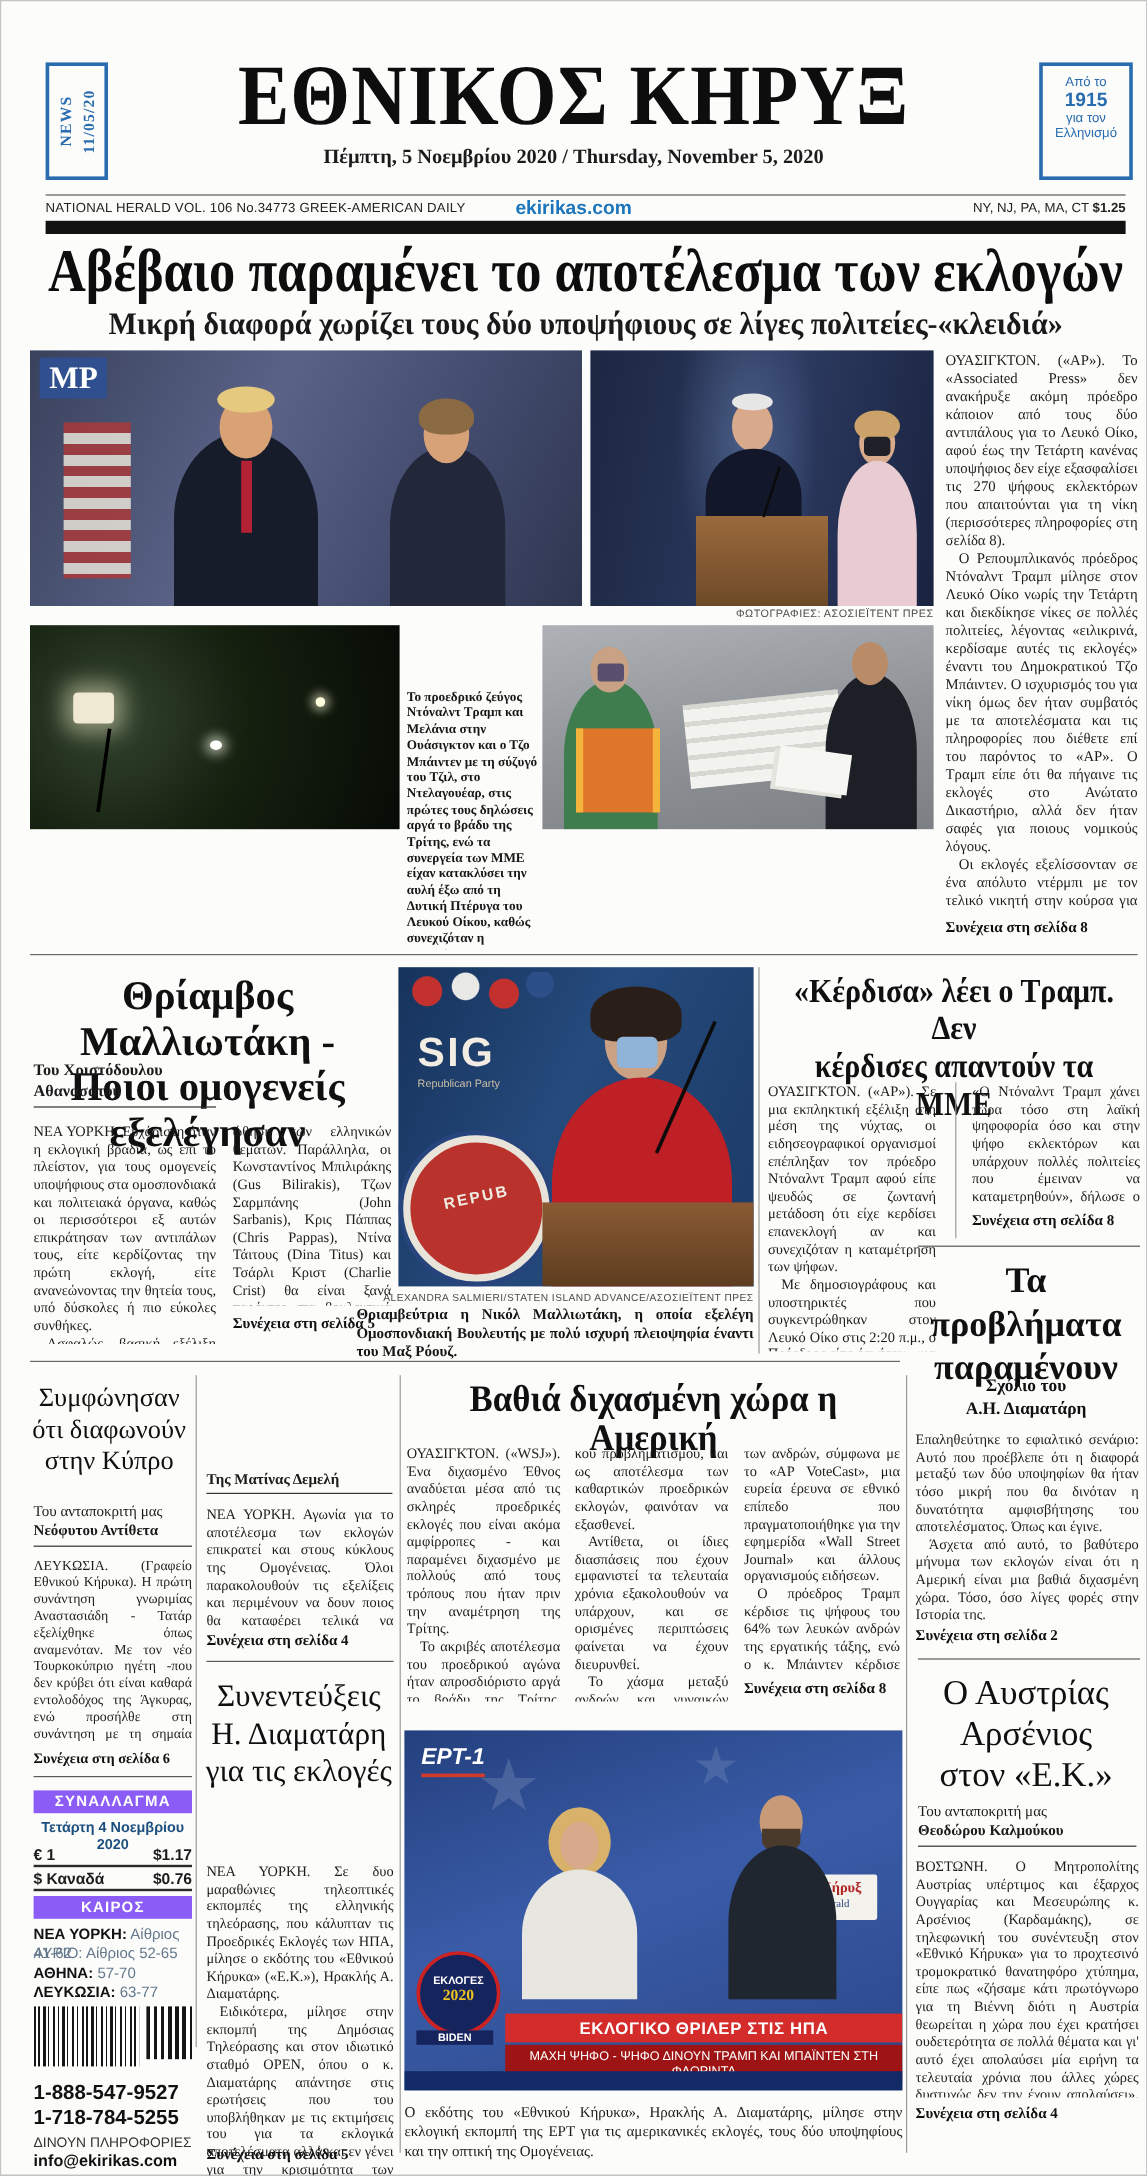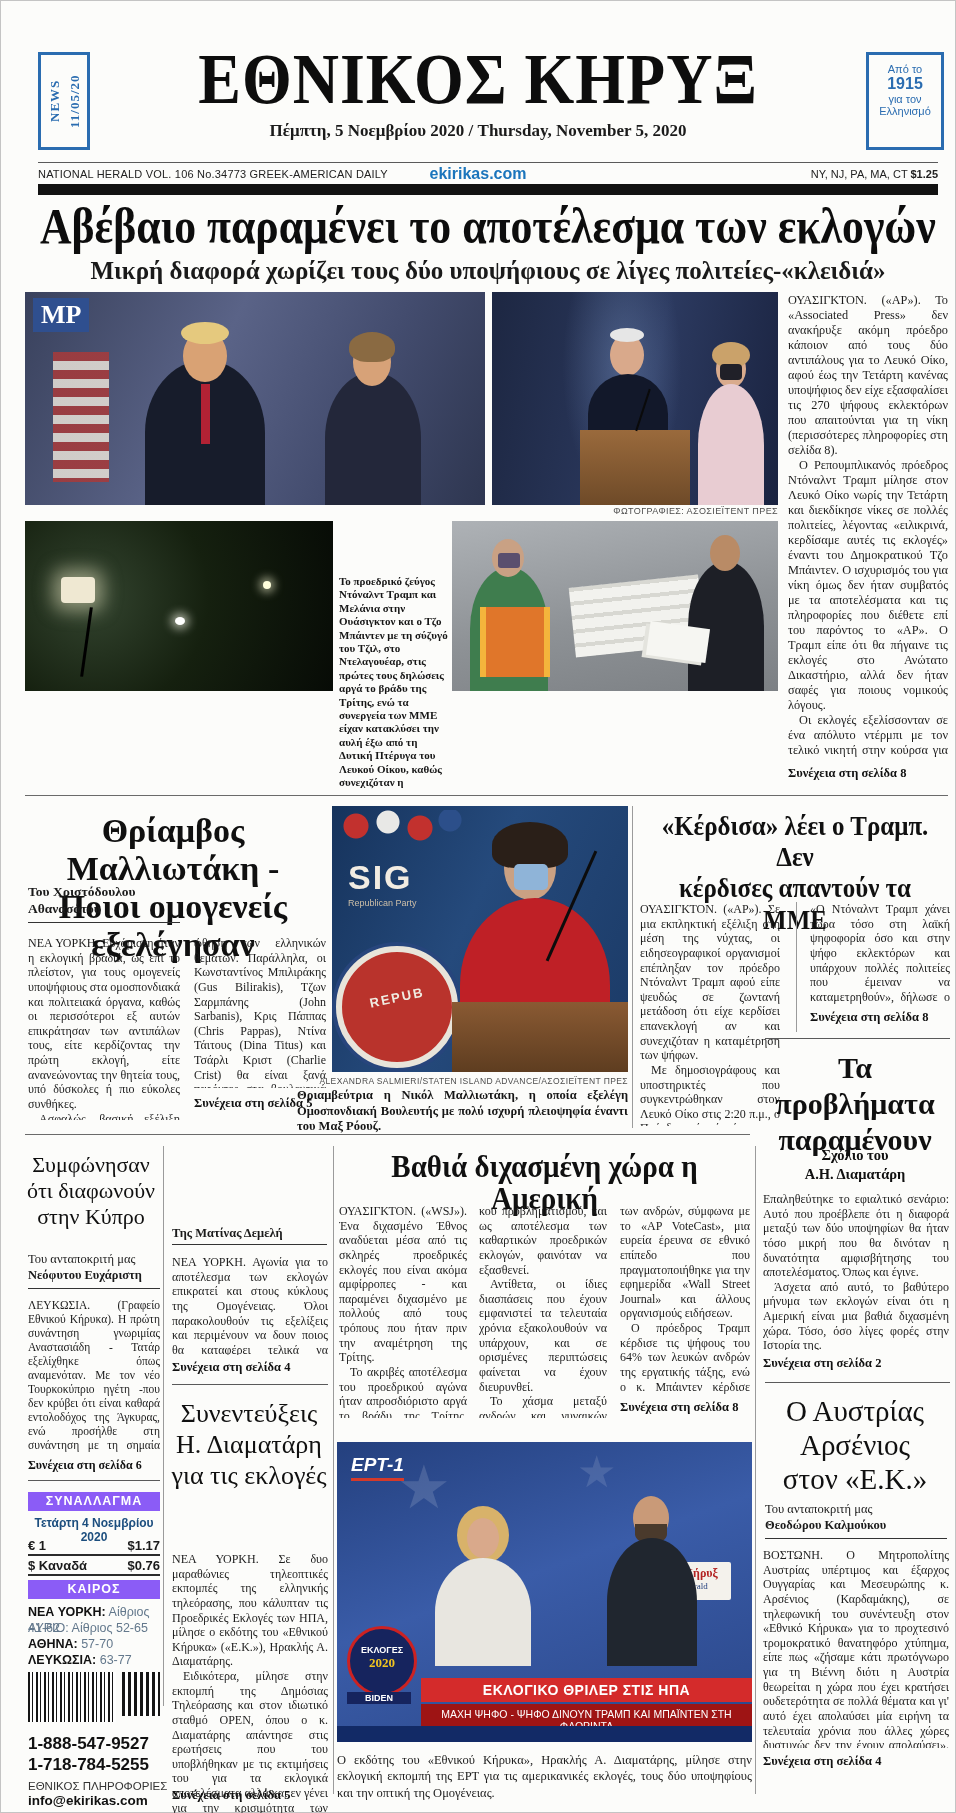--- a/index.html
+++ b/index.html
@@ -196,21 +196,21 @@
 
   <div class="abs rule-h" style="left:25px;top:1134px;width:725px;background:#6a6a6a;"></div>
   <div class="abs rule-v" style="left:163px;top:1146px;height:560px;"></div>
   <div class="abs rule-v" style="left:333px;top:1146px;height:648px;"></div>
   <div class="abs rule-v" style="left:755px;top:1146px;height:648px;"></div>
 
   <div class="abs hl" style="left:22px;top:1152px;width:138px;font-size:22px;line-height:1.18;font-weight:normal;">Συμφώνησαν
 ότι διαφωνούν
 στην Κύπρο</div>
   <div class="abs byline" style="left:28px;top:1252px;width:132px;font-size:12.5px;">Του ανταποκριτή μας</div>
-  <div class="abs byline byline-b" style="left:28px;top:1268px;width:132px;font-size:12.5px;">Νεόφυτου Ευχάριστη</div>
+  <div class="abs byline byline-b" style="left:28px;top:1268px;width:132px;font-size:12.5px;">Νεόφυτου Αντίθετα</div>
   <div class="abs rule-h" style="left:28px;top:1288px;width:132px;background:#333;"></div>
   <div class="abs body-text" style="left:28px;top:1298px;width:132px;height:154px;font-size:11.5px;">
       <p>ΛΕΥΚΩΣΙΑ. (Γραφείο Εθνικού Κήρυκα). Η πρώτη συνάντηση γνωριμίας Αναστασιάδη - Τατάρ εξελίχθηκε όπως αναμενόταν. Με τον νέο Τουρκοκύπριο ηγέτη -που δεν κρύβει ότι είναι καθαρά εντολοδόχος της Άγκυρας, ενώ προσήλθε στη συνάντηση με τη σημαία του ψευδοκράτους στο πέτο- να επιχειρεί να βάλει στο τραπέζι του Κυπριακού «νέες ιδέες και νέες μορφές λύσης», σε μια φανερή προσπάθεια να μεταβάλει τη συμφωνημένη βάση των υπό την αιγίδα του ΟΗΕ</p>
     </div>
   <div class="abs cont" style="left:28px;top:1458px;width:132px;font-size:12px;">Συνέχεια στη σελίδα 6</div>
   <div class="abs rule-h" style="left:28px;top:1480px;width:132px;"></div>
 
   <div class="abs barhdr" style="left:28px;top:1492px;width:132px;height:19px;">ΣΥΝΑΛΛΑΓΜΑ</div>
   <div class="abs sans" style="left:28px;top:1516px;width:132px;text-align:center;font-size:12px;font-weight:bold;color:#1c4e7e;">Τετάρτη 4 Νοεμβρίου 2020</div>
   <div class="abs xrow" style="left:28px;top:1538px;width:132px;">
@@ -239,21 +239,21 @@
     <b>ΛΕΥΚΩΣΙΑ:</b>
     <span>63-77</span>
   </div>
 
   <div class="abs" style="left:28px;top:1672px;width:88px;height:50px;
               background:repeating-linear-gradient(90deg,#151515 0 2px,#fff 2px 4px,#151515 4px 5px,#fff 5px 8px);"></div>
   <div class="abs" style="left:122px;top:1672px;width:38px;height:44px;
               background:repeating-linear-gradient(90deg,#151515 0 3px,#fff 3px 6px);"></div>
   <div class="abs sans" style="left:28px;top:1734px;font-size:17px;font-weight:bold;color:#111;">1-888-547-9527</div>
   <div class="abs sans" style="left:28px;top:1755px;font-size:17px;font-weight:bold;color:#111;">1-718-784-5255</div>
-  <div class="abs sans" style="left:28px;top:1780px;font-size:11.5px;color:#333;">ΕΘΝΙΚΟΣ ΠΛΗΡΟΦΟΡΙΕΣ</div>
+  <div class="abs sans" style="left:28px;top:1780px;font-size:11.5px;color:#333;">ΔΙΝΟΥΝ ΠΛΗΡΟΦΟΡΙΕΣ</div>
   <div class="abs sans" style="left:28px;top:1793px;font-size:13.5px;font-weight:bold;color:#111;">info@ekirikas.com</div>
 
   <div class="abs byline byline-b" style="left:172px;top:1226px;width:158px;font-size:12.5px;">Της Ματίνας Δεμελή</div>
   <div class="abs rule-h" style="left:172px;top:1244px;width:155px;background:#333;"></div>
   <div class="abs body-text" style="left:172px;top:1255px;width:156px;height:100px;font-size:12px;">
       <p>ΝΕΑ ΥΟΡΚΗ. Αγωνία για το αποτέλεσμα των εκλογών επικρατεί και στους κύκλους της Ομογένειας. Όλοι παρακολουθούν τις εξελίξεις και περιμένουν να δουν ποιος θα καταφέρει τελικά να κερδίσει αυτή την εκλογική αναμέτρηση.</p>
     </div>
   <div class="abs cont" style="left:172px;top:1360px;width:156px;">Συνέχεια στη σελίδα 4</div>
   <div class="abs rule-h" style="left:172px;top:1384px;width:156px;"></div>
 

